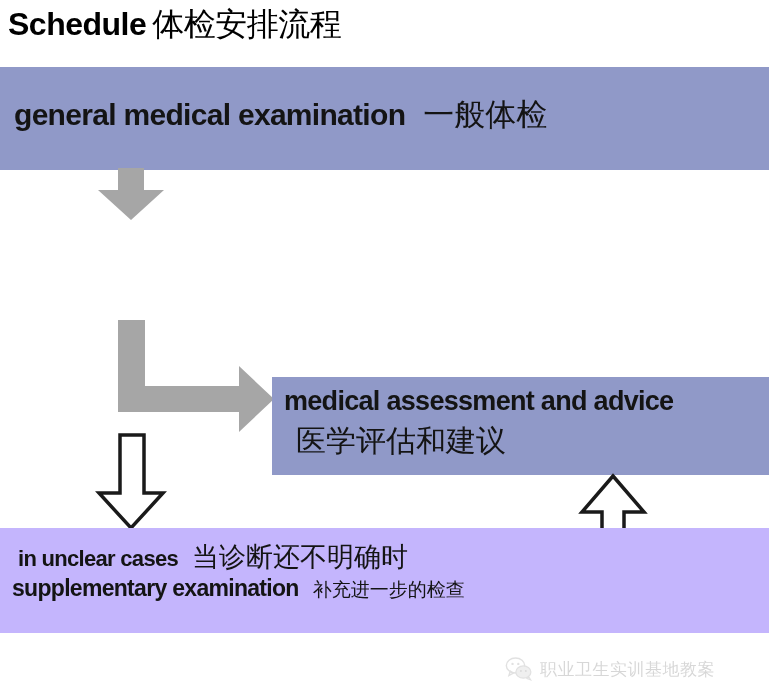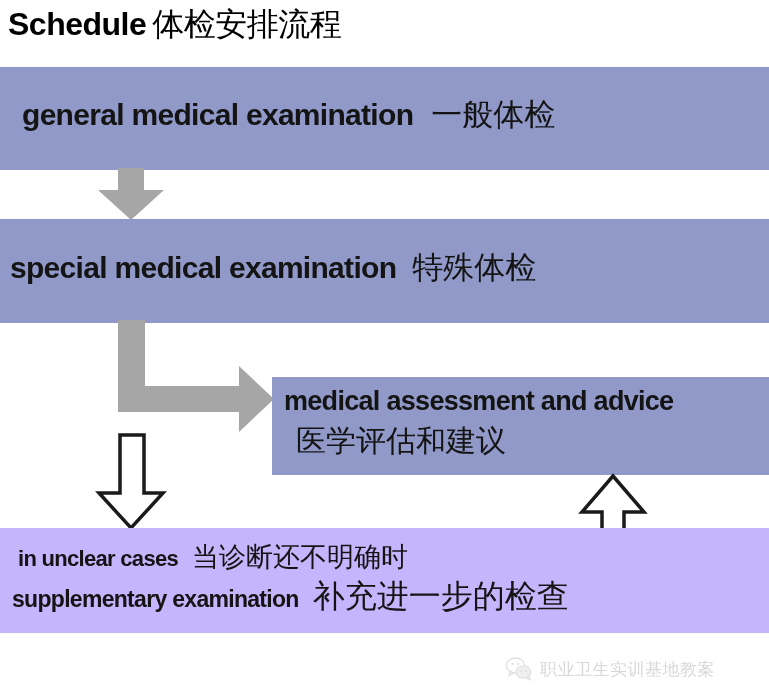--- a/index.html
+++ b/index.html
@@ -57,41 +57,41 @@
     font-weight: bold;
     letter-spacing: -0.7px;
   }
   .cn-text {
     font-family: "DejaVu Sans", sans-serif;
     font-weight: normal;
   }
 
   
   #box-general { left: 0px; top: 67px; width: 769px; height: 103px; }
-  #box-general .box-label { left: 22px; top: 27px; font-size: 30px; }
+  #box-general .box-label { left: 14px; top: 27px; font-size: 30px; }
   #box-general .cn-text { padding-left: 18px; font-size: 31px; }
 
   
   #box-special { left: 0px; top: 219px; width: 769px; height: 104px; }
   #box-special .box-label { left: 10px; top: 28px; font-size: 30px; }
   #box-special .cn-text { padding-left: 16px; font-size: 31px; }
 
   
   #box-assessment { left: 272px; top: 377px; width: 497px; height: 98px; }
   #box-assessment .line1 { left: 12px; top: 9px; font-size: 27px; }
   #box-assessment .line2 { left: 24px; top: 44px; font-size: 30px; }
 
   
   #box-supplementary { left: 0px; top: 528px; width: 769px; height: 105px; }
   #box-supplementary .line1 { left: 18px; top: 11px; }
   #box-supplementary .line1 .en-text { font-size: 22px; }
   #box-supplementary .line1 .cn-text { padding-left: 14px; font-size: 27px; }
   #box-supplementary .line2 { left: 12px; top: 47px; }
   #box-supplementary .line2 .en-text { font-size: 23px; }
-  #box-supplementary .line2 .cn-text { padding-left: 14px; font-size: 32px; }
+  #box-supplementary .line2 .cn-text { padding-left: 14px; font-size: 19px; }
 
   
   .arrow-svg {
     position: absolute;
     overflow: visible;
   }
   #arrow-down-solid   { left: 98px;  top: 168px; }
   #arrow-elbow-solid  { left: 118px; top: 320px; }
   #arrow-down-outline { left: 98px;  top: 435px; }
   #arrow-up-outline   { left: 581px; top: 474px; }
@@ -132,26 +132,20 @@
   <div class="box box-purple" id="box-general">
     <div class="box-label">
       <span class="en-text">general medical examination</span><span class="cn-text">一般体检</span>
     </div>
   </div>
 
   <svg class="arrow-svg" id="arrow-down-solid" width="66" height="52" viewBox="0 0 66 52">
     <polygon points="20,0 46,0 46,22 66,22 33,52 0,22 20,22" fill="#a6a6a6"></polygon>
   </svg>
 
-  <div class="box box-purple" id="box-special">
-    <div class="box-label">
-      <span class="en-text">special medical examination</span><span class="cn-text">特殊体检</span>
-    </div>
-
-  </div>
 
   <svg class="arrow-svg" id="arrow-elbow-solid" width="156" height="118" viewBox="0 0 156 118">
     <polygon points="0,0 27,0 27,66 121,66 121,46 156,79 121,112 121,92 0,92" fill="#a6a6a6"></polygon>
   </svg>
 
   <svg class="arrow-svg" id="arrow-down-outline" width="66" height="94" viewBox="0 0 66 94">
     <polygon points="22,0 46,0 46,58 65,58 33,93 1,58 22,58" fill="#ffffff" stroke="#1a1a1a" stroke-width="3.5" stroke-linejoin="miter"></polygon>
   </svg>
 
   <div class="box box-purple" id="box-assessment">

